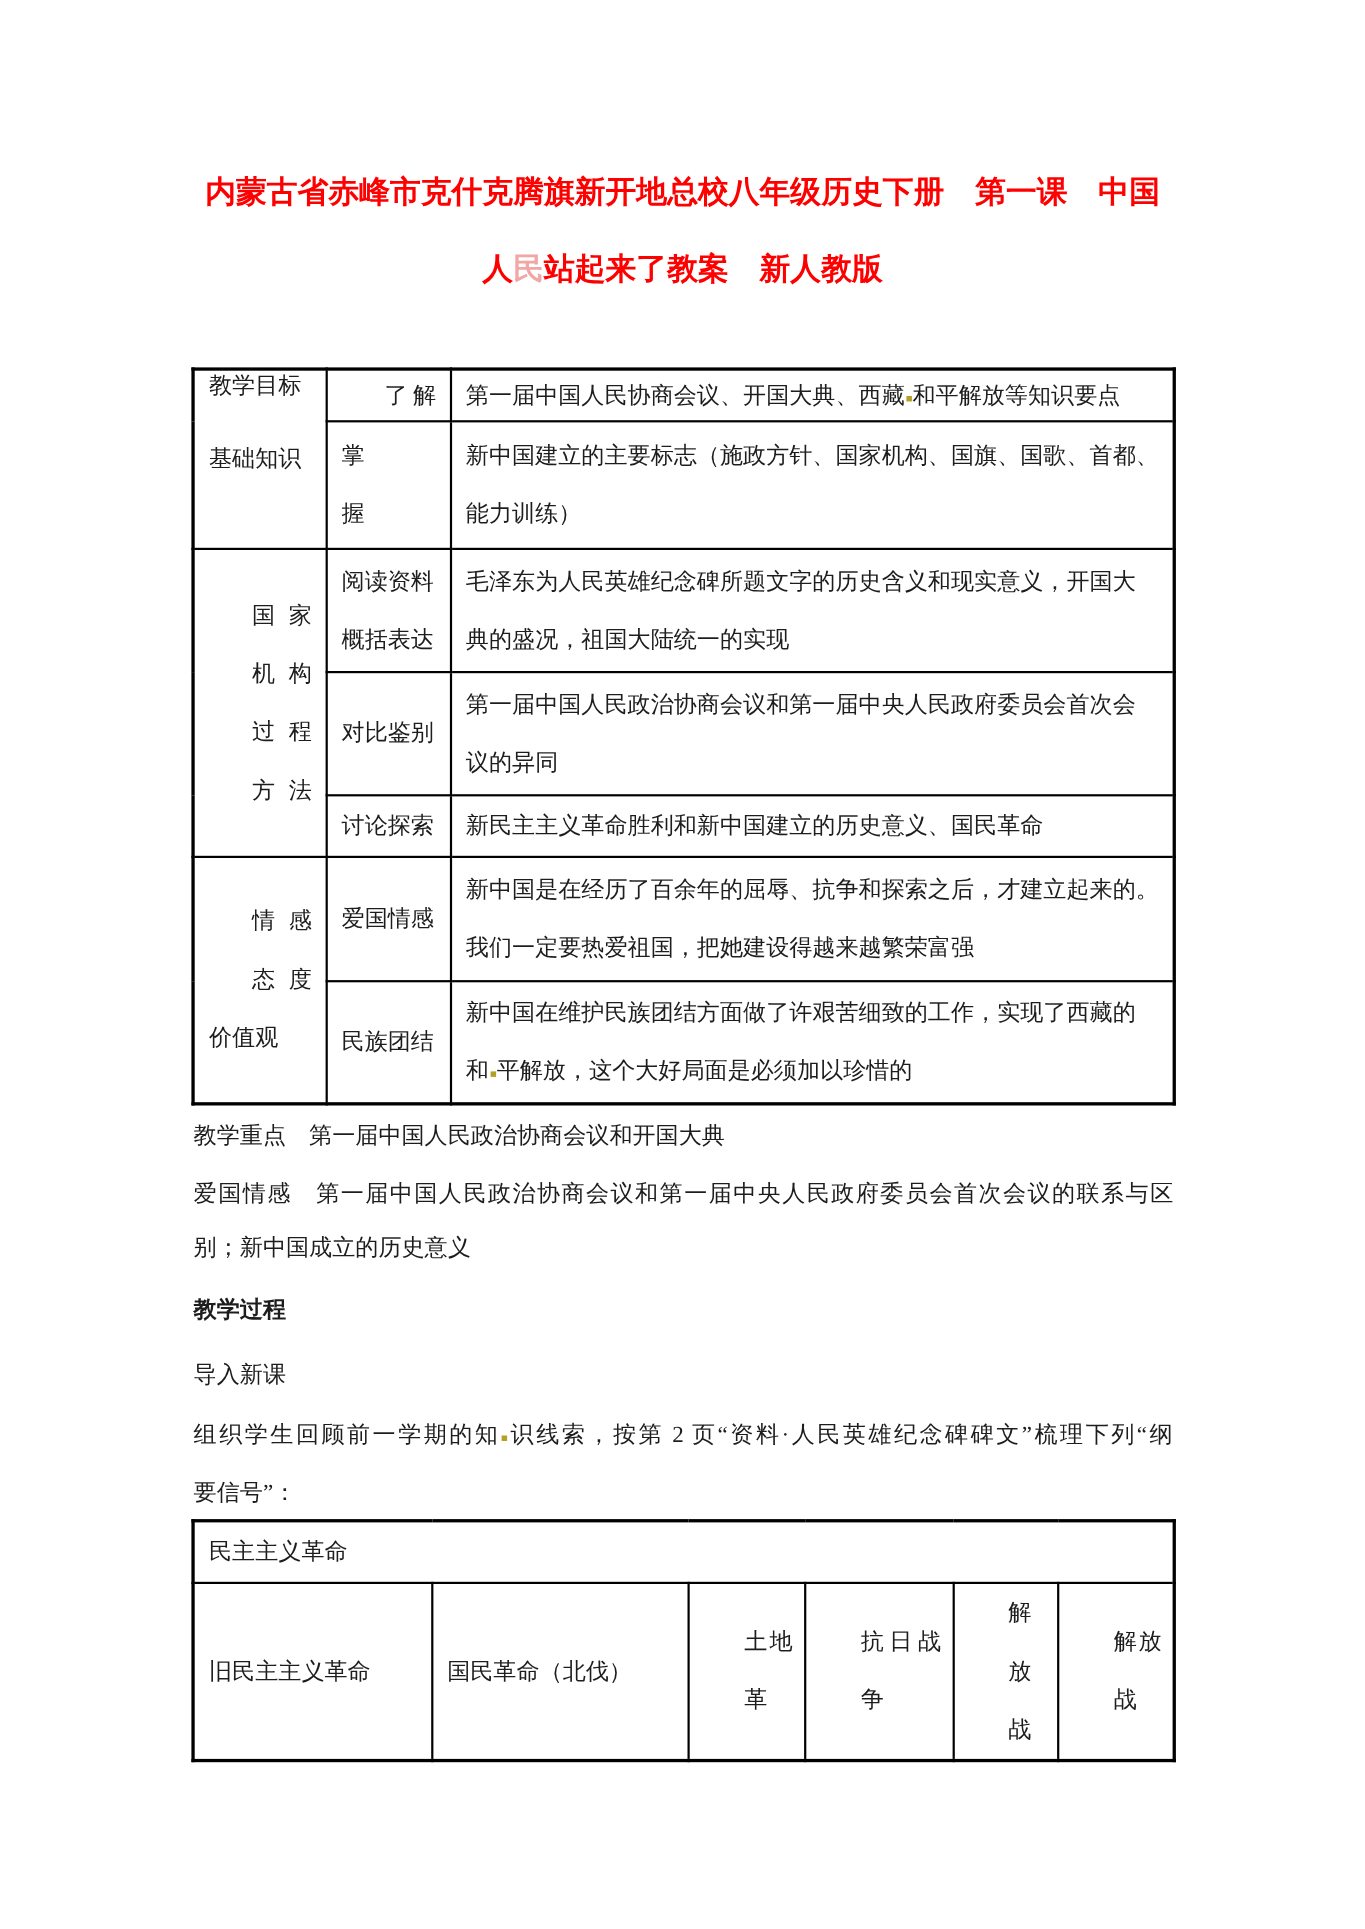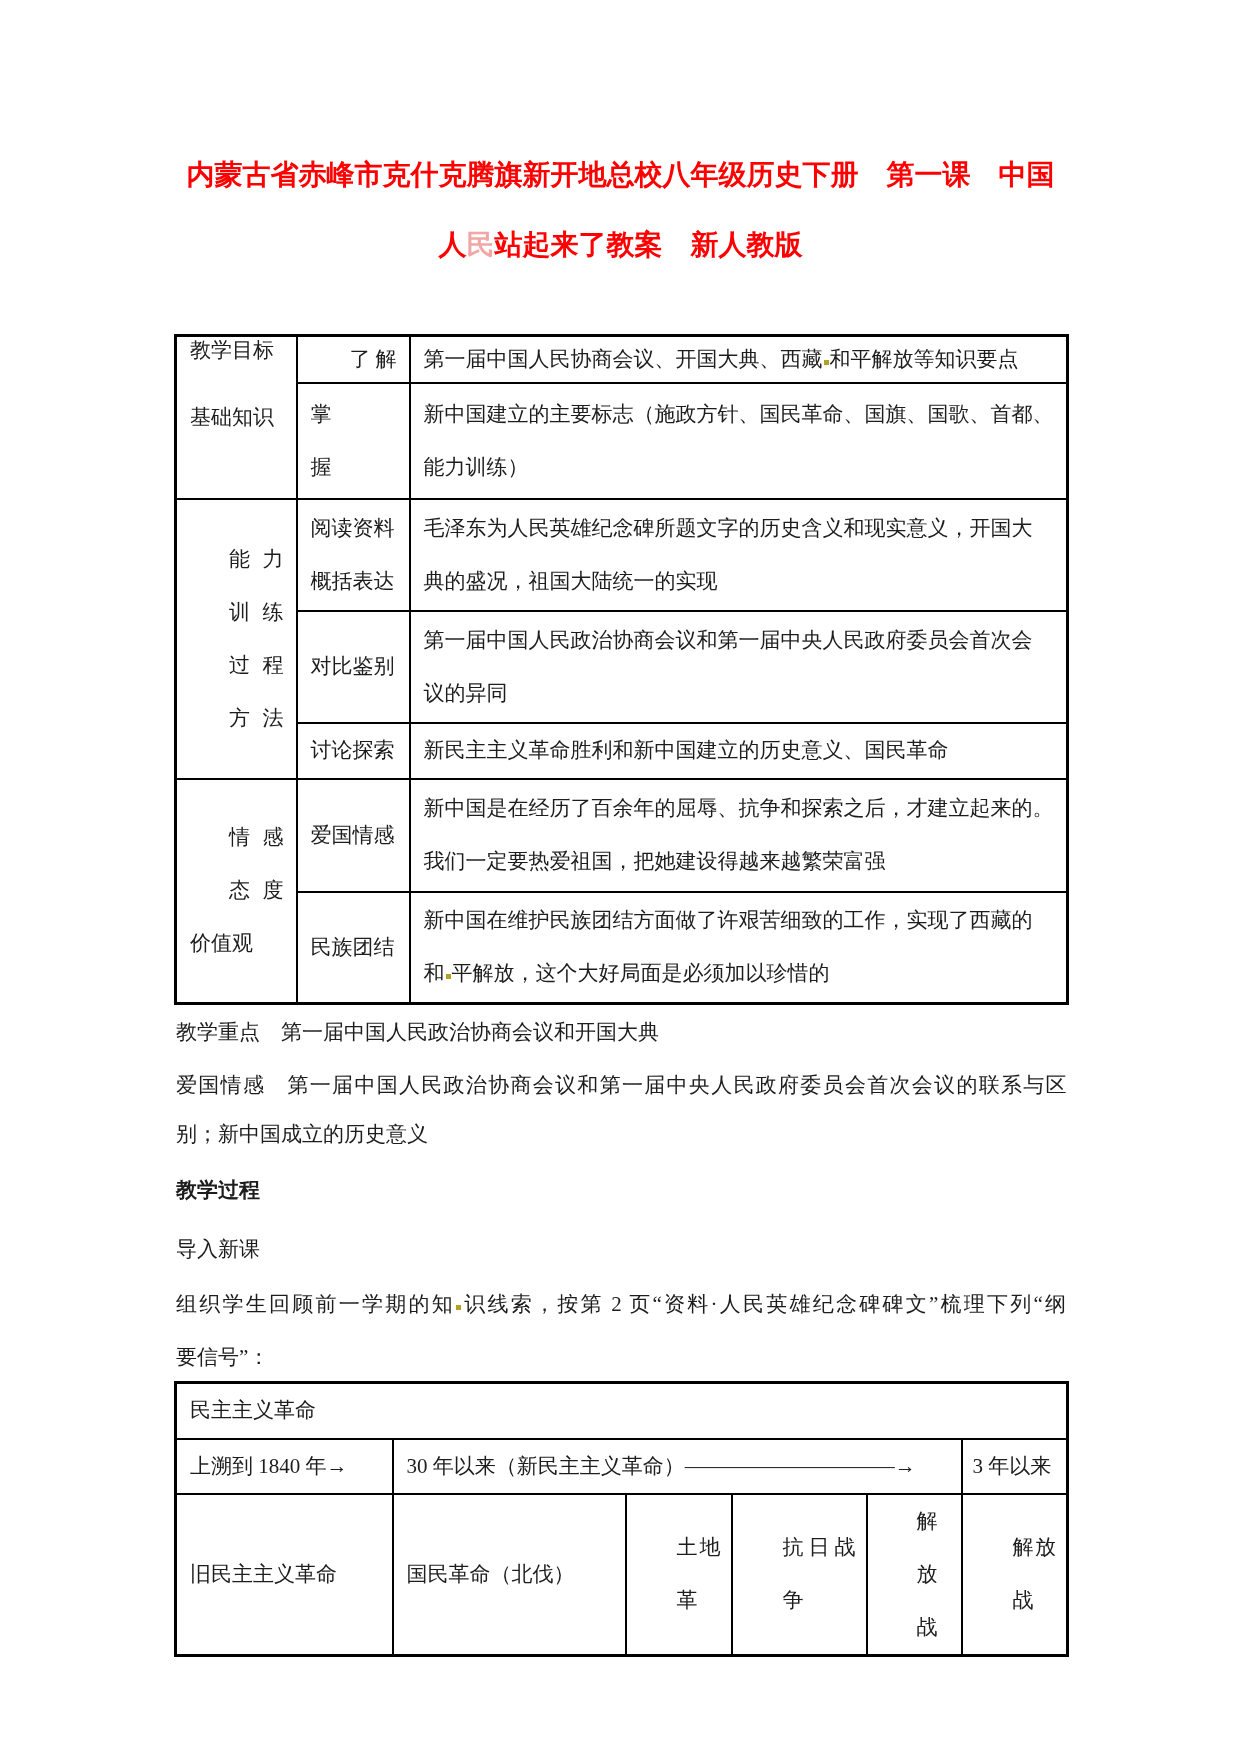--- a/index.html
+++ b/index.html
@@ -68,27 +68,27 @@
       <td>
         <div class="cl1"><span>第一届中国人民协商会议、开国大典、西藏</span><span class="sp-dot"></span><span>和平解放等知识要点</span></div>
       </td>
     </tr>
     <tr style="height:116px">
       <td>
         <div class="cl">掌</div>
         <div class="cl">握</div>
       </td>
       <td>
-        <div class="cl">新中国建立的主要标志（施政方针、国民革命、国旗、国歌、首都、</div>
+        <div class="cl">新中国建立的主要标志（施政方针、国家机构、国旗、国歌、首都、</div>
         <div class="cl">能力训练）</div>
       </td>
     </tr>
     <tr style="height:112px">
       <td rowspan="3">
-        <div class="dist">能力训练</div>
+        <div class="dist">国家机构</div>
         <div class="dist">过程方法</div>
       </td>
       <td>
         <div class="cl">阅读资料</div>
         <div class="cl">概括表达</div>
       </td>
       <td>
         <div class="cl">毛泽东为人民英雄纪念碑所题文字的历史含义和现实意义，开国大</div>
         <div class="cl">典的盛况，祖国大陆统一的实现</div>
       </td>
@@ -155,31 +155,20 @@
       <col style="width:135px">
         <col style="width:95px">
         <col style="width:106px">
     </colgroup>
     <tbody>
         <tr style="height:56px">
       <td colspan="6">
         <div class="cl">民主主义革命</div>
       </td>
     </tr>
-    <tr style="height:55px">
-      <td>
-        <div class="cl">上溯到 1840 年→</div>
-      </td>
-      <td colspan="4">
-        <div class="cl">30 年以来（新民主主义革命）——————————→</div>
-      </td>
-      <td>
-        <div class="cl" style="padding-left:10px;">3 年以来</div>
-      </td>
-    </tr>
     <tr style="height:58px">
       <td>
         <div class="cl">旧民主主义革命</div>
       </td>
       <td>
         <div class="cl">国民革命（北伐）</div>
       </td>
       <td>
         <div class="dist" style="padding:12px 10px;">土地革</div>
       </td>

